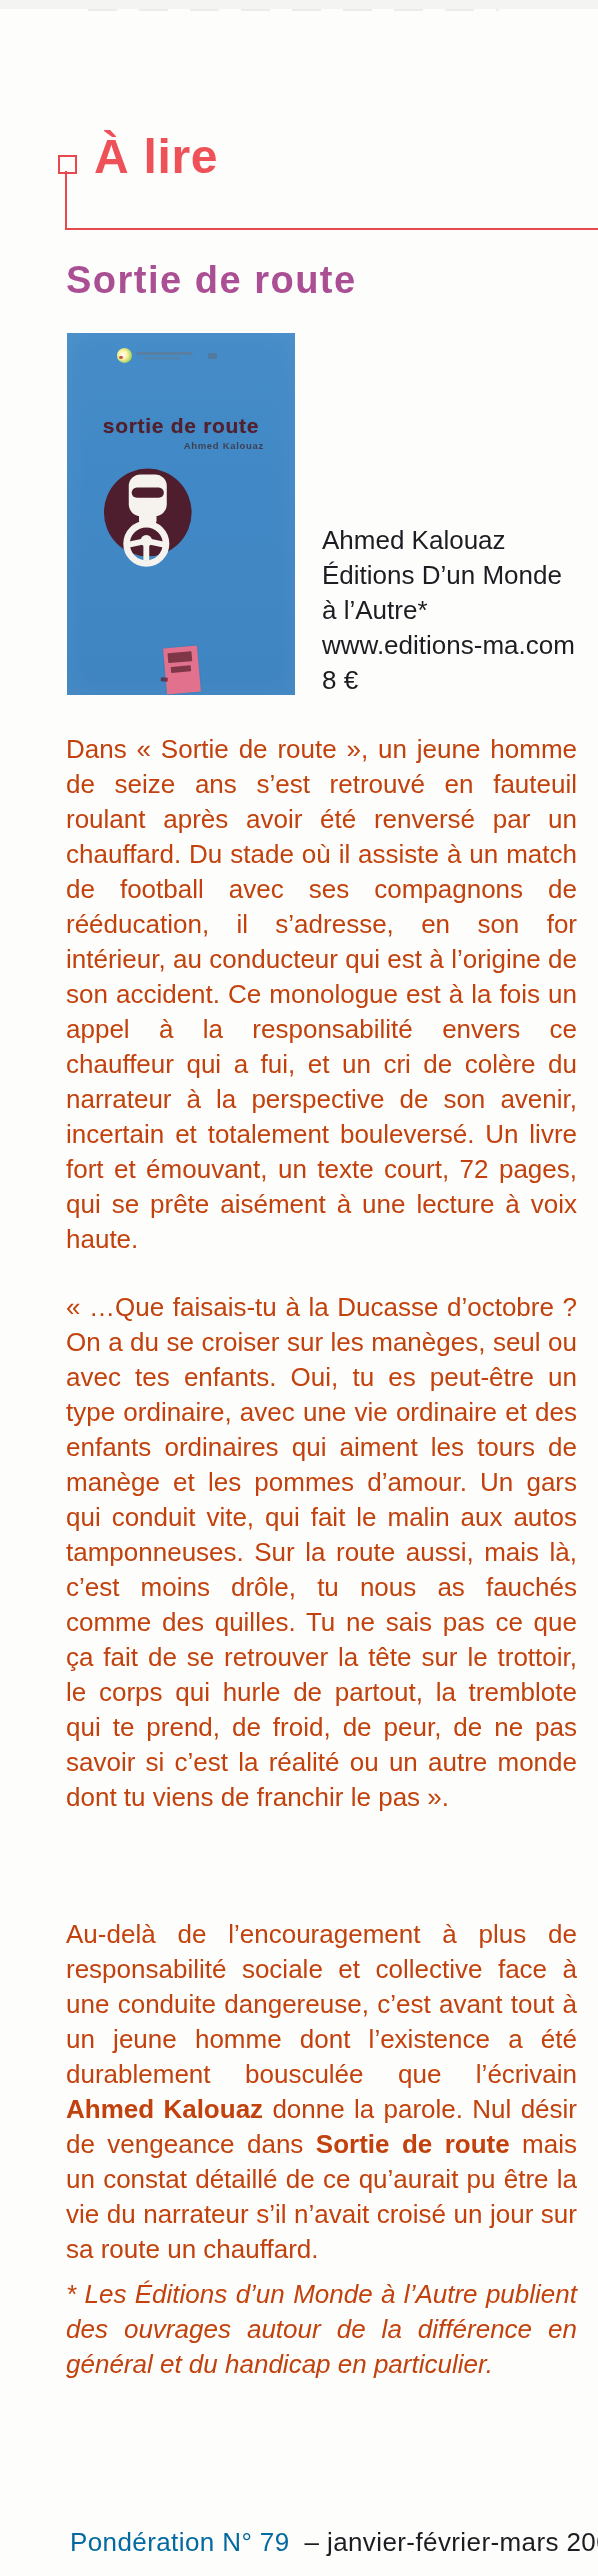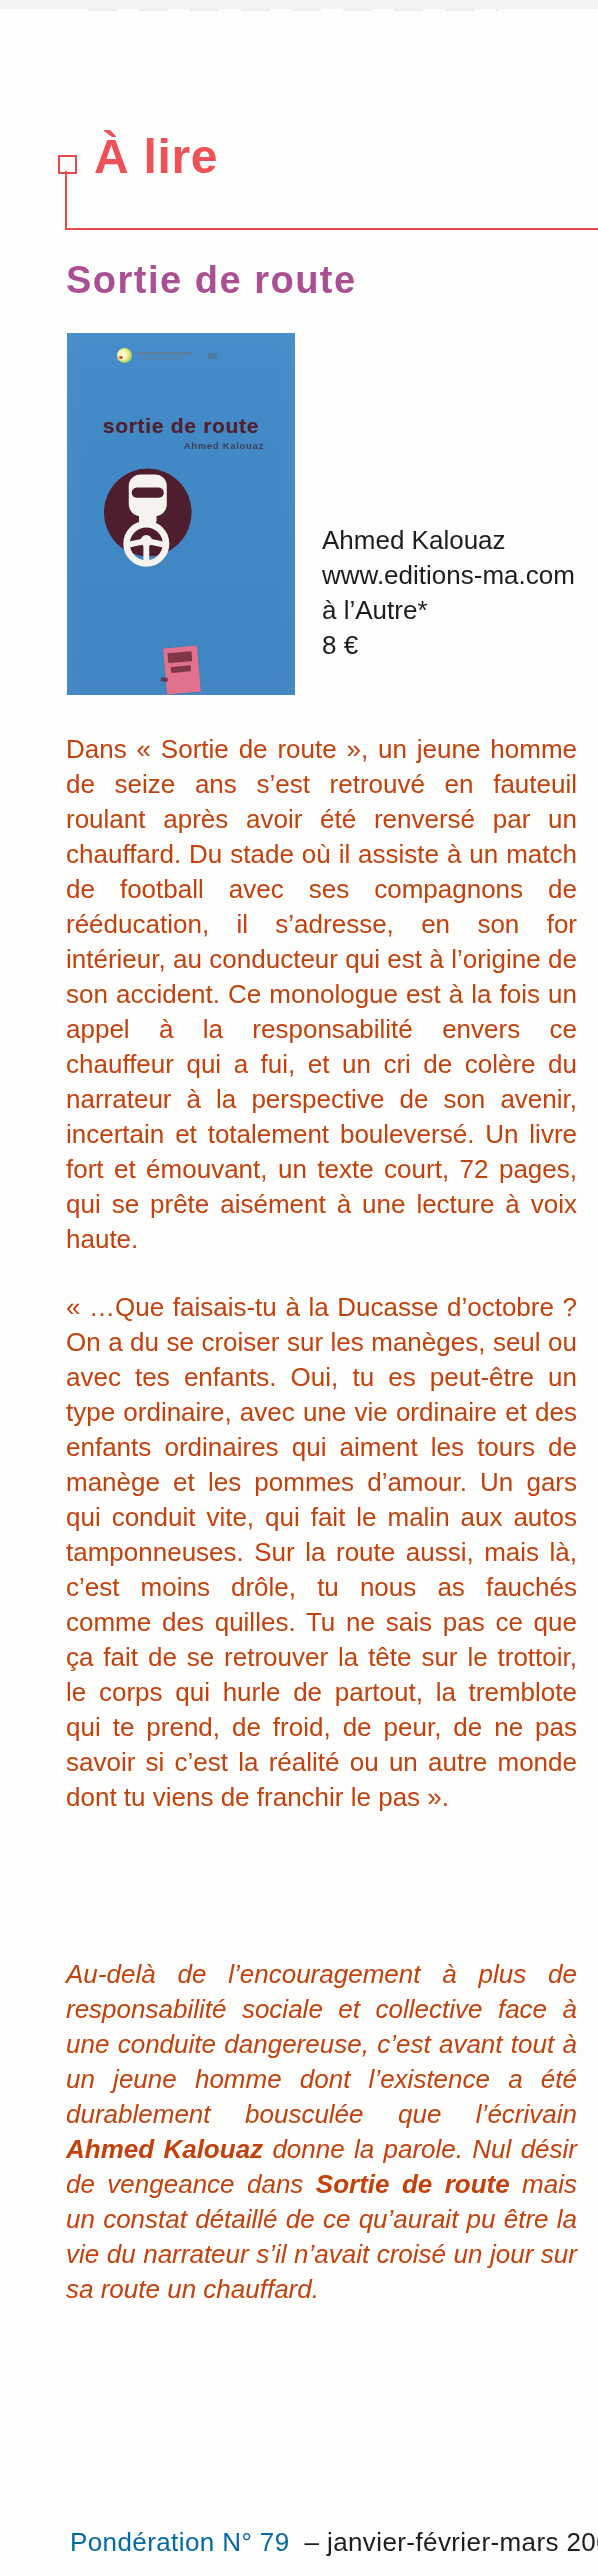--- a/index.html
+++ b/index.html
@@ -83,21 +83,21 @@
     font-size:26px;line-height:35px;color:#1d1c22;
   }
   
   .body-text{
     position:absolute;left:66px;width:511px;margin:0;
     font-size:26px;line-height:35px;
     text-align:justify;color:#c2410c;
   }
   .p1{top:723px;}
   .quote{top:1281px;}
-  .p3{top:1948px;font-style:italic;}
+  .p3{top:1908px;}
   .footnote{top:2268px;font-style:italic;}
   .bold{font-weight:bold;}
   
   .footer{
     position:absolute;left:70px;top:2518px;
     font-size:26px;letter-spacing:0.4px;white-space:nowrap;
   }
   .journal{color:#0369a1;}
   .issue-date{color:#1d1c22;margin-left:7.3px;}
 </style>
@@ -143,28 +143,30 @@
     </svg>
     <div class="price-label">
         <i></i>
         <i></i>
         <i></i>
       </div>
   </div>
 
   <div class="book-info">
     <div>Ahmed Kalouaz</div>
+    <div>Éditions D’un Monde</div>
+    <div>à l’Autre*</div>
     <div>www.editions-ma.com</div>
-    <div>à l’Autre*</div>
     <div>8 €</div>
   </div>
 
   <p class="body-text p1">Dans « Sortie de route », un jeune homme de seize ans s’est retrouvé en fauteuil roulant après avoir été renversé par un chauffard. Du stade où il assiste à un match de football avec ses compagnons de rééducation, il s’adresse, en son for intérieur, au conducteur qui est à l’origine de son accident. Ce monologue est à la fois un appel à la responsabilité envers ce chauffeur qui a fui, et un cri de colère du narrateur à la perspective de son avenir, incertain et totalement bouleversé. Un livre fort et émouvant, un texte court, 72 pages, qui se prête aisément à une lecture à voix haute.</p>
   <p class="body-text quote">« …Que faisais-tu à la Ducasse d’octobre ? On a du se croiser sur les manèges, seul ou avec tes enfants. Oui, tu es peut-être un type ordinaire, avec une vie ordinaire et des enfants ordinaires qui aiment les tours de manège et les pommes d’amour. Un gars qui conduit vite, qui fait le malin aux autos tamponneuses. Sur la route aussi, mais là, c’est moins drôle, tu nous as fauchés comme des quilles. Tu ne sais pas ce que ça fait de se retrouver la tête sur le trottoir, le corps qui hurle de partout, la tremblote qui te prend, de froid, de peur, de ne pas savoir si c’est la réalité ou un autre monde dont tu viens de franchir le pas ».</p>
   <p class="body-text p3"><span>Au-delà de l’encouragement à plus de responsabilité sociale et collective face à une conduite dangereuse, c’est avant tout à un jeune homme dont l’existence a été durablement bousculée que l’écrivain </span><span class="bold">Ahmed Kalouaz</span><span> donne la parole. Nul désir de vengeance dans </span><span class="bold">Sortie de route</span><span> mais un constat détaillé de ce qu’aurait pu être la vie du narrateur s’il n’avait croisé un jour sur sa route un chauffard.</span></p>
+  <p class="body-text footnote">* Les Éditions d’un Monde à l’Autre publient des ouvrages autour de la diffé­rence en général et du handicap en parti­culier.</p>
 
   <div class="footer">
     <span class="journal">Pondération N° 79</span>
     <span class="issue-date">– janvier-février-mars 2009</span>
   </div>
 
 </div>
 
 
 </body></html>

